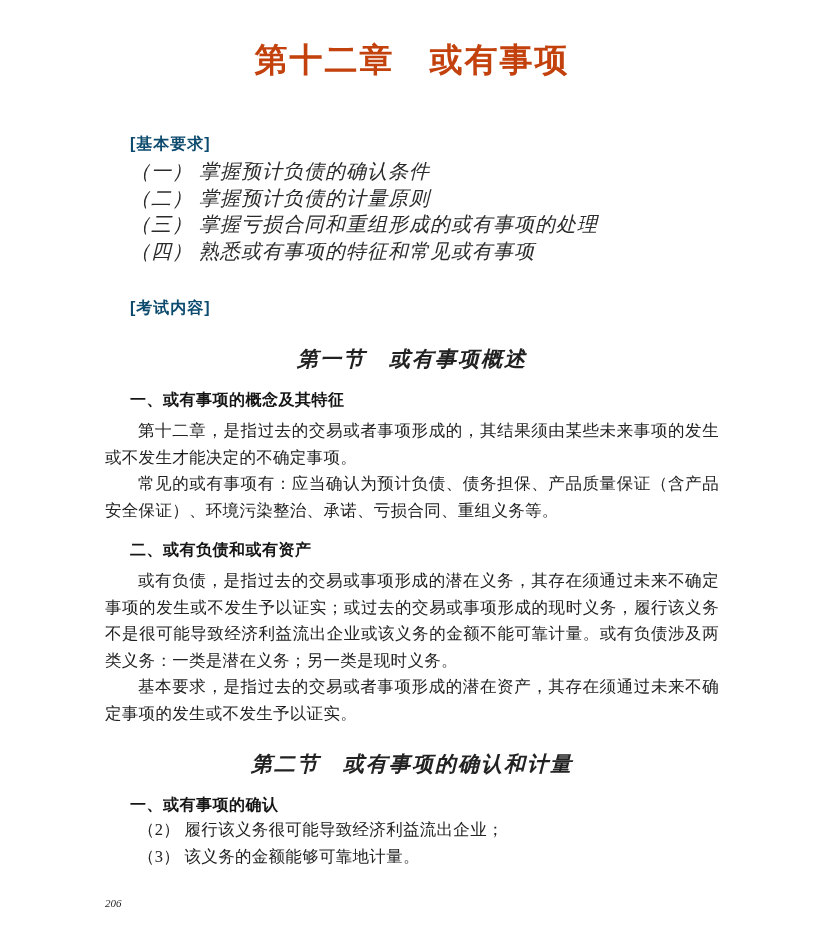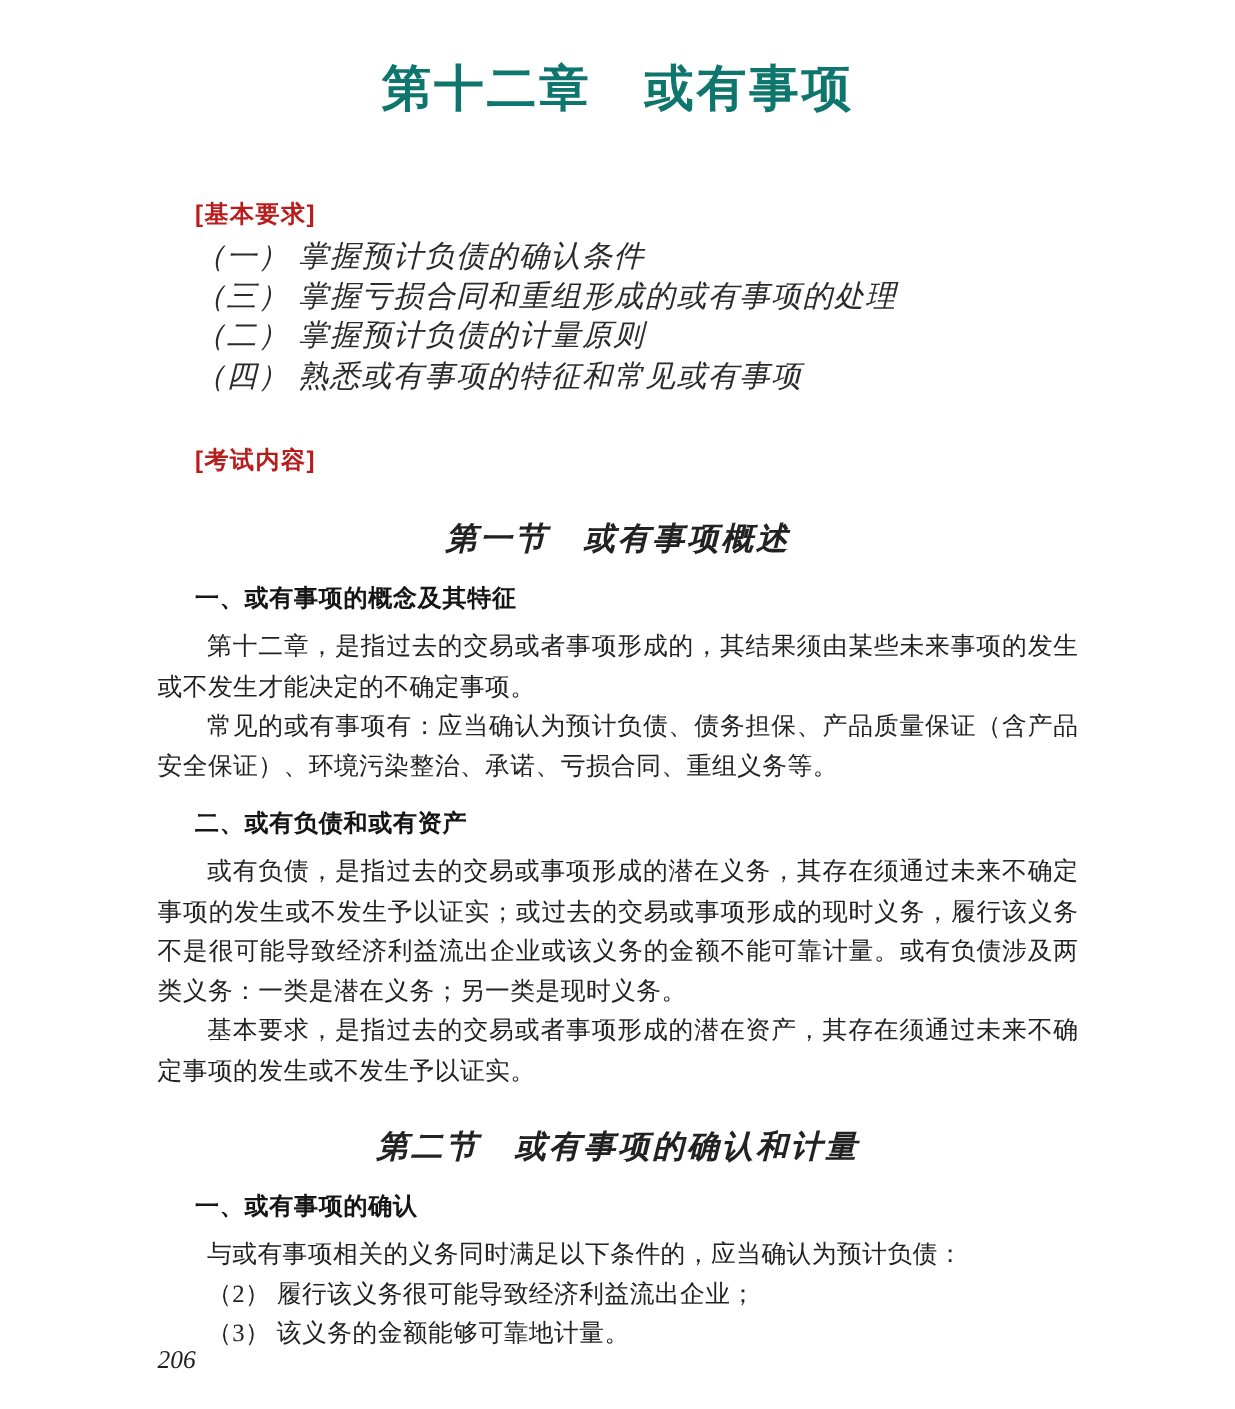--- a/index.html
+++ b/index.html
@@ -23,33 +23,33 @@
     width: 614px;
   }
   .chapter-title {
     margin: 0;
     padding-top: 40px;
     text-align: center;
     font-family: "Liberation Serif", serif;
     font-weight: bold;
     font-size: 33px;
     line-height: 40px;
-    color: #0f766e;
+    color: #c2410c;
     letter-spacing: 2px;
   }
   .req-block {
     margin-top: 50px;
     padding-left: 25px;
   }
   .bracket-label {
     font-family: "Liberation Sans", sans-serif;
     font-weight: bold;
     font-size: 16px;
     line-height: 28px;
-    color: #b91c1c;
+    color: #0c4a6e;
     letter-spacing: 1px;
   }
   .kai-item {
     font-family: "Liberation Serif", serif;
     font-style: italic;
     font-size: 20px;
     line-height: 26.5px;
     color: #2b2b2b;
     letter-spacing: 1px;
   }
@@ -96,37 +96,37 @@
   .cond {
     margin-top: 0;
     text-align: left;
   }
   .page-number {
     position: absolute;
     left: 105px;
     top: 897px;
     font-family: "Liberation Serif", serif;
     font-style: italic;
-    font-size: 17px;
+    font-size: 11px;
     color: #1f1f1f;
   }
 </style>
 </head>
 <body>
 
 <div class="page">
   <div class="content">
 
     <h1 class="chapter-title">第十二章　或有事项</h1>
 
     <section class="req-block">
       <div class="bracket-label">[基本要求]</div>
       <div class="kai-item">（一） 掌握预计负债的确认条件</div>
+      <div class="kai-item">（二） 掌握预计负债的计量原则</div>
       <div class="kai-item">（三） 掌握亏损合同和重组形成的或有事项的处理</div>
-      <div class="kai-item">（二） 掌握预计负债的计量原则</div>
       <div class="kai-item">（四） 熟悉或有事项的特征和常见或有事项</div>
     </section>
 
     <div class="bracket-label exam-label">[考试内容]</div>
 
     <h2 class="section-title">第一节　或有事项概述</h2>
 
     <h3 class="sub-heading">一、或有事项的概念及其特征</h3>
 
     <p class="body-para">第十二章，是指过去的交易或者事项形成的，其结果须由某些未来事项的发生或不发生才能决定的不确定事项。</p>
@@ -136,21 +136,20 @@
     <h3 class="sub-heading">二、或有负债和或有资产</h3>
 
     <p class="body-para">或有负债，是指过去的交易或事项形成的潜在义务，其存在须通过未来不确定事项的发生或不发生予以证实；或过去的交易或事项形成的现时义务，履行该义务不是很可能导致经济利益流出企业或该义务的金额不能可靠计量。或有负债涉及两类义务：一类是潜在义务；另一类是现时义务。</p>
 
     <p class="body-para flow">基本要求，是指过去的交易或者事项形成的潜在资产，其存在须通过未来不确定事项的发生或不发生予以证实。</p>
 
     <h2 class="section-title">第二节　或有事项的确认和计量</h2>
 
     <h3 class="sub-heading">一、或有事项的确认</h3>
 
-    <p class="body-para">与或有事项相关的义务同时满足以下条件的，应当确认为预计负债：</p>
 
     <p class="body-para cond">（2） 履行该义务很可能导致经济利益流出企业；</p>
     <p class="body-para cond">（3） 该义务的金额能够可靠地计量。</p>
 
   </div>
 
   <div class="page-number">206</div>
 </div>
 
 </body></html>

